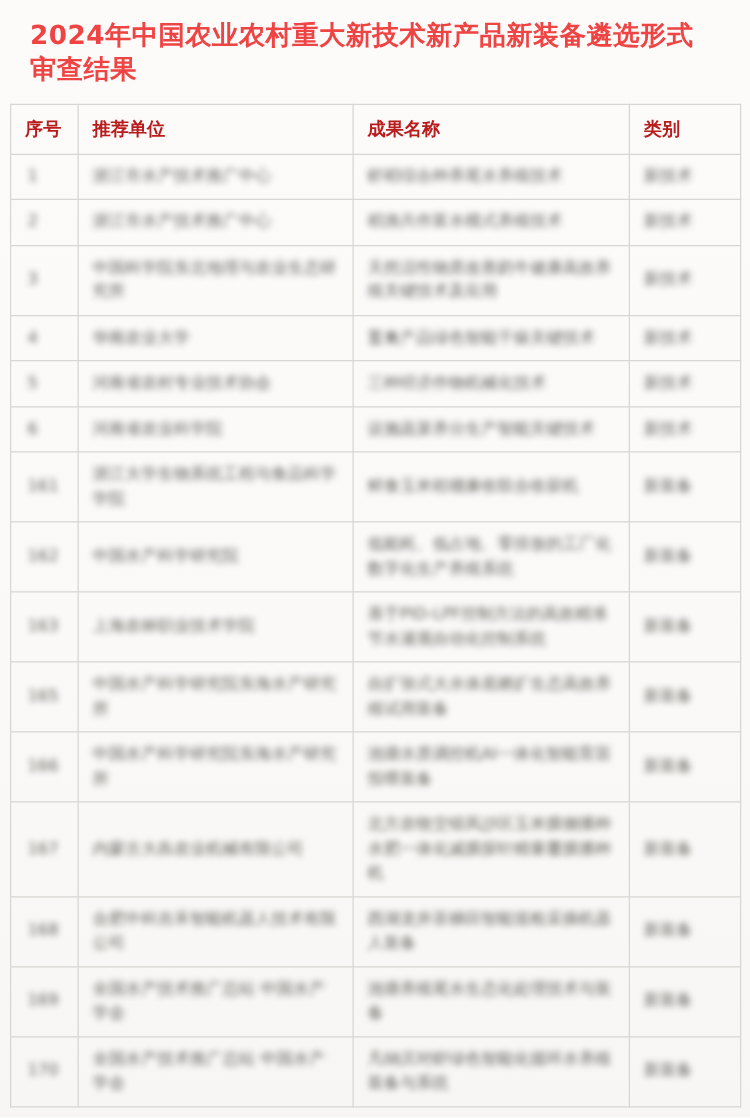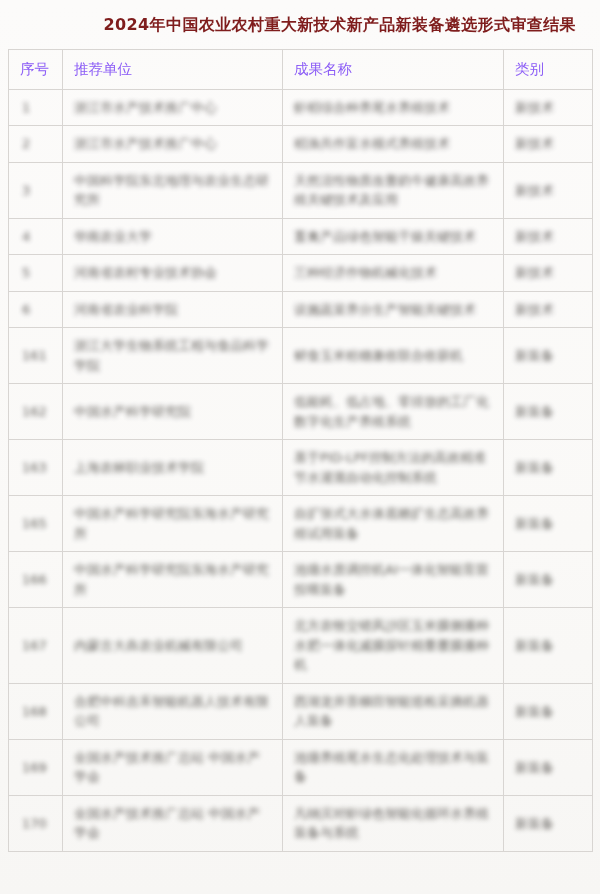--- a/index.html
+++ b/index.html
@@ -4,45 +4,45 @@
 <style>
   html,body{margin:0;padding:0;}
   body{
     width:600px;height:894px;overflow:hidden;
     background:linear-gradient(180deg,#fcfbfa 0%,#faf9f7 60%,#f7f6f4 100%);
     font-family:"DejaVu Sans","Liberation Sans",sans-serif;
     -webkit-font-smoothing:antialiased;
   }
   .doc-title{
     margin:15px 24px 13px;
-    text-align:right;
-    font-size:16px;
+    text-align:left;
+    font-size:21px;
     font-weight:bold;
-    color:#7f1d1d;
+    color:#ef4444;
     letter-spacing:0.4px;
     line-height:1.3;
   }
   table.results{
     border-collapse:collapse;
     table-layout:fixed;
     margin-left:8px;
     width:584px;
     background:transparent;
   }
   .results th,.results td{
     border:1px solid #d8d5d2;
     text-align:left;
     vertical-align:middle;
     word-break:break-all;
     overflow:hidden;
   }
   .results th{
     font-size:14.5px;
-    font-weight:normal;
-    color:#8b5cf6;
+    font-weight:bold;
+    color:#b91c1c;
     padding:10px 11px;
     background:transparent;
     margin-left:40px;
   }
   .results td{
     font-size:13px;
     color:#3e3c39;
     padding:8px 11px;
     line-height:1.5;
   }

